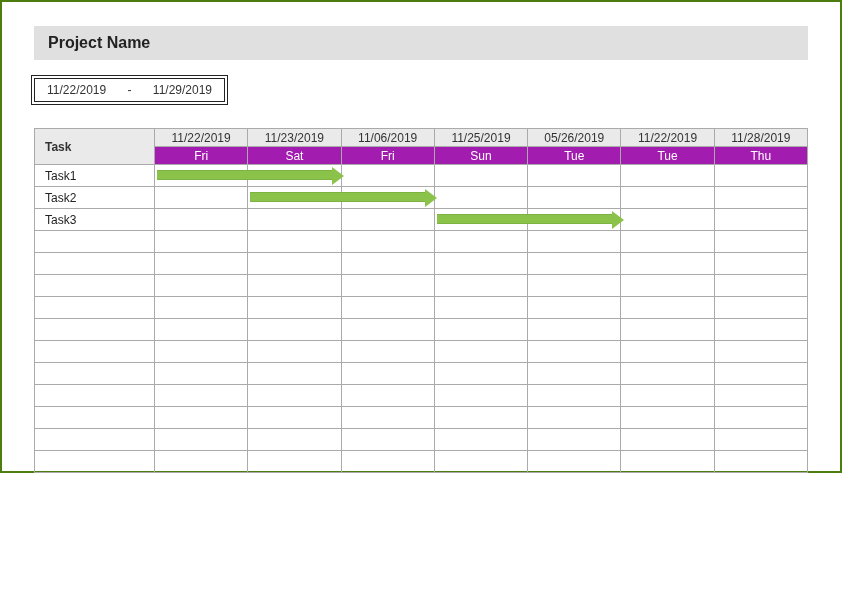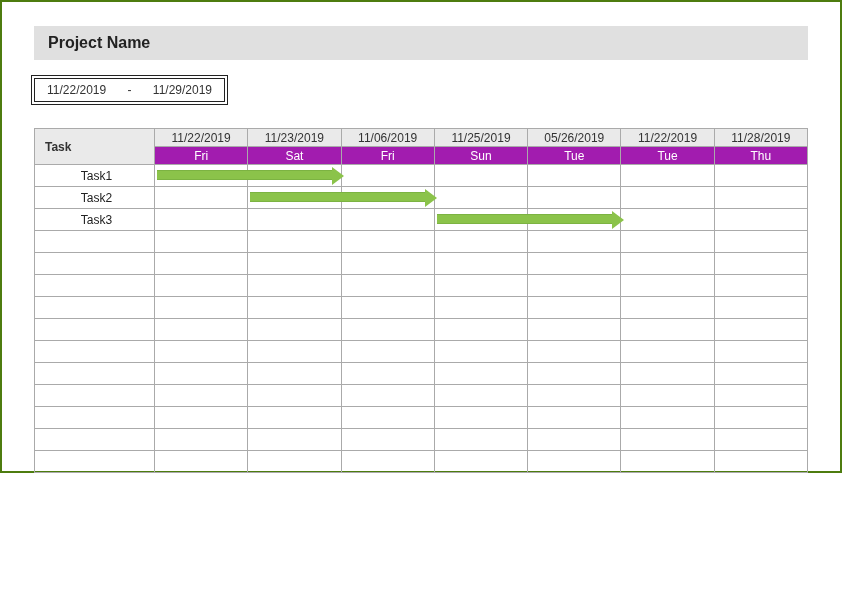--- a/index.html
+++ b/index.html
@@ -57,21 +57,21 @@
   }
   table.gantt .task-col {
     width: 120px;
   }
   table.gantt th.task-hdr {
     text-align: left;
     padding-left: 10px;
     font-weight: bold;
   }
   table.gantt td.task-name {
-    text-align: center;
+    text-align: left;
     padding-left: 10px;
   }
   table.gantt tr.date-row th { height:18px; }
   table.gantt tr.day-row th  { height:18px; background:#a21caf; color:#fff; }
   
   .bars-layer {
     position: absolute;
     left: 0; top: 0; right: 0; bottom: 0;
     pointer-events: none;
   }

